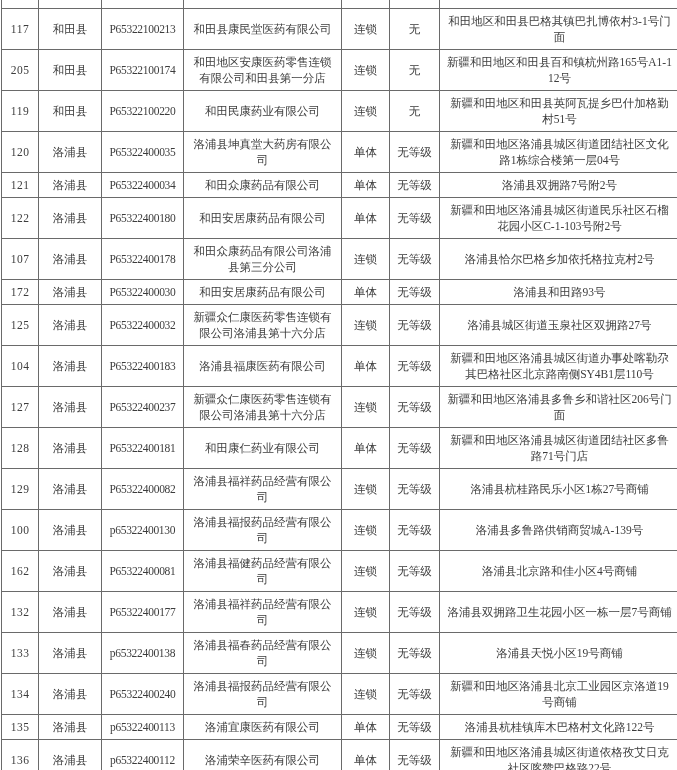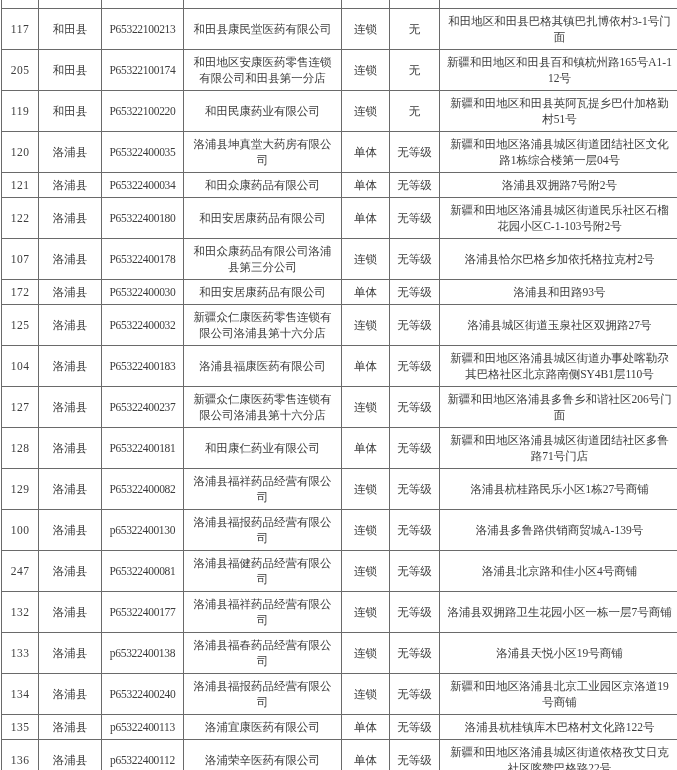--- a/index.html
+++ b/index.html
@@ -201,21 +201,21 @@
         <tr>
           <td class="col-no">100</td>
           <td class="col-county">洛浦县</td>
           <td class="col-license">p65322400130</td>
           <td class="col-company">洛浦县福报药品经营有限公司</td>
           <td class="col-type">连锁</td>
           <td class="col-grade">无等级</td>
           <td class="col-address">洛浦县多鲁路供销商贸城A-139号</td>
         </tr>
         <tr>
-          <td class="col-no">247</td>
+          <td class="col-no">162</td>
           <td class="col-county">洛浦县</td>
           <td class="col-license">P65322400081</td>
           <td class="col-company">洛浦县福健药品经营有限公司</td>
           <td class="col-type">连锁</td>
           <td class="col-grade">无等级</td>
           <td class="col-address">洛浦县北京路和佳小区4号商铺</td>
         </tr>
         <tr>
           <td class="col-no">132</td>
           <td class="col-county">洛浦县</td>

